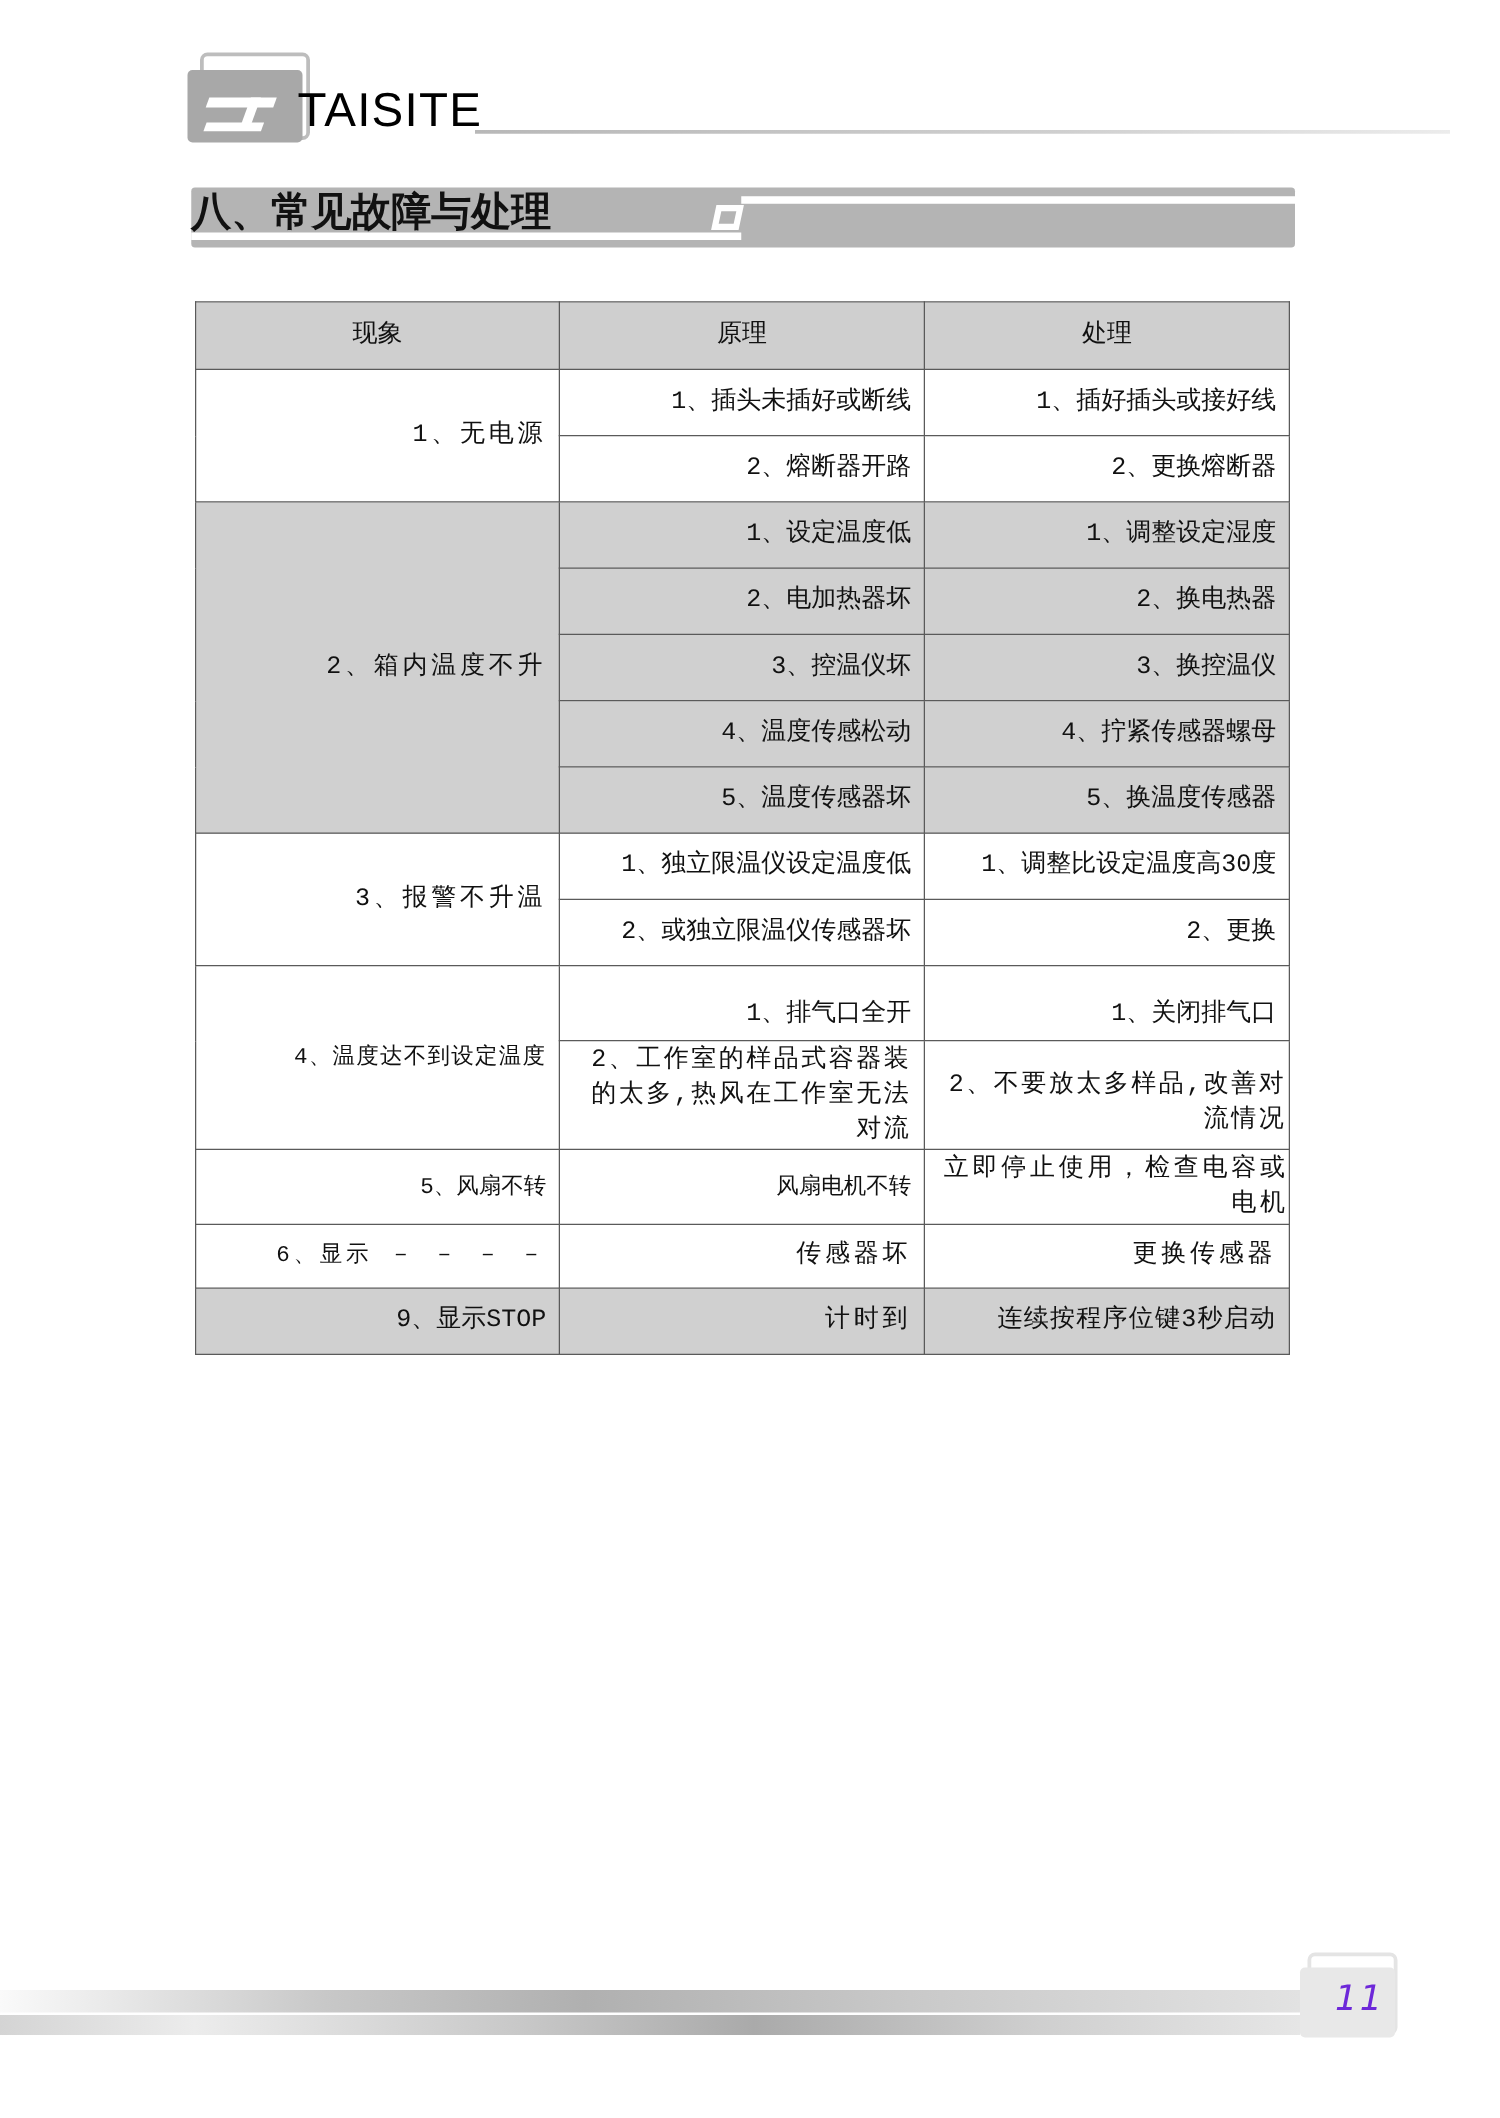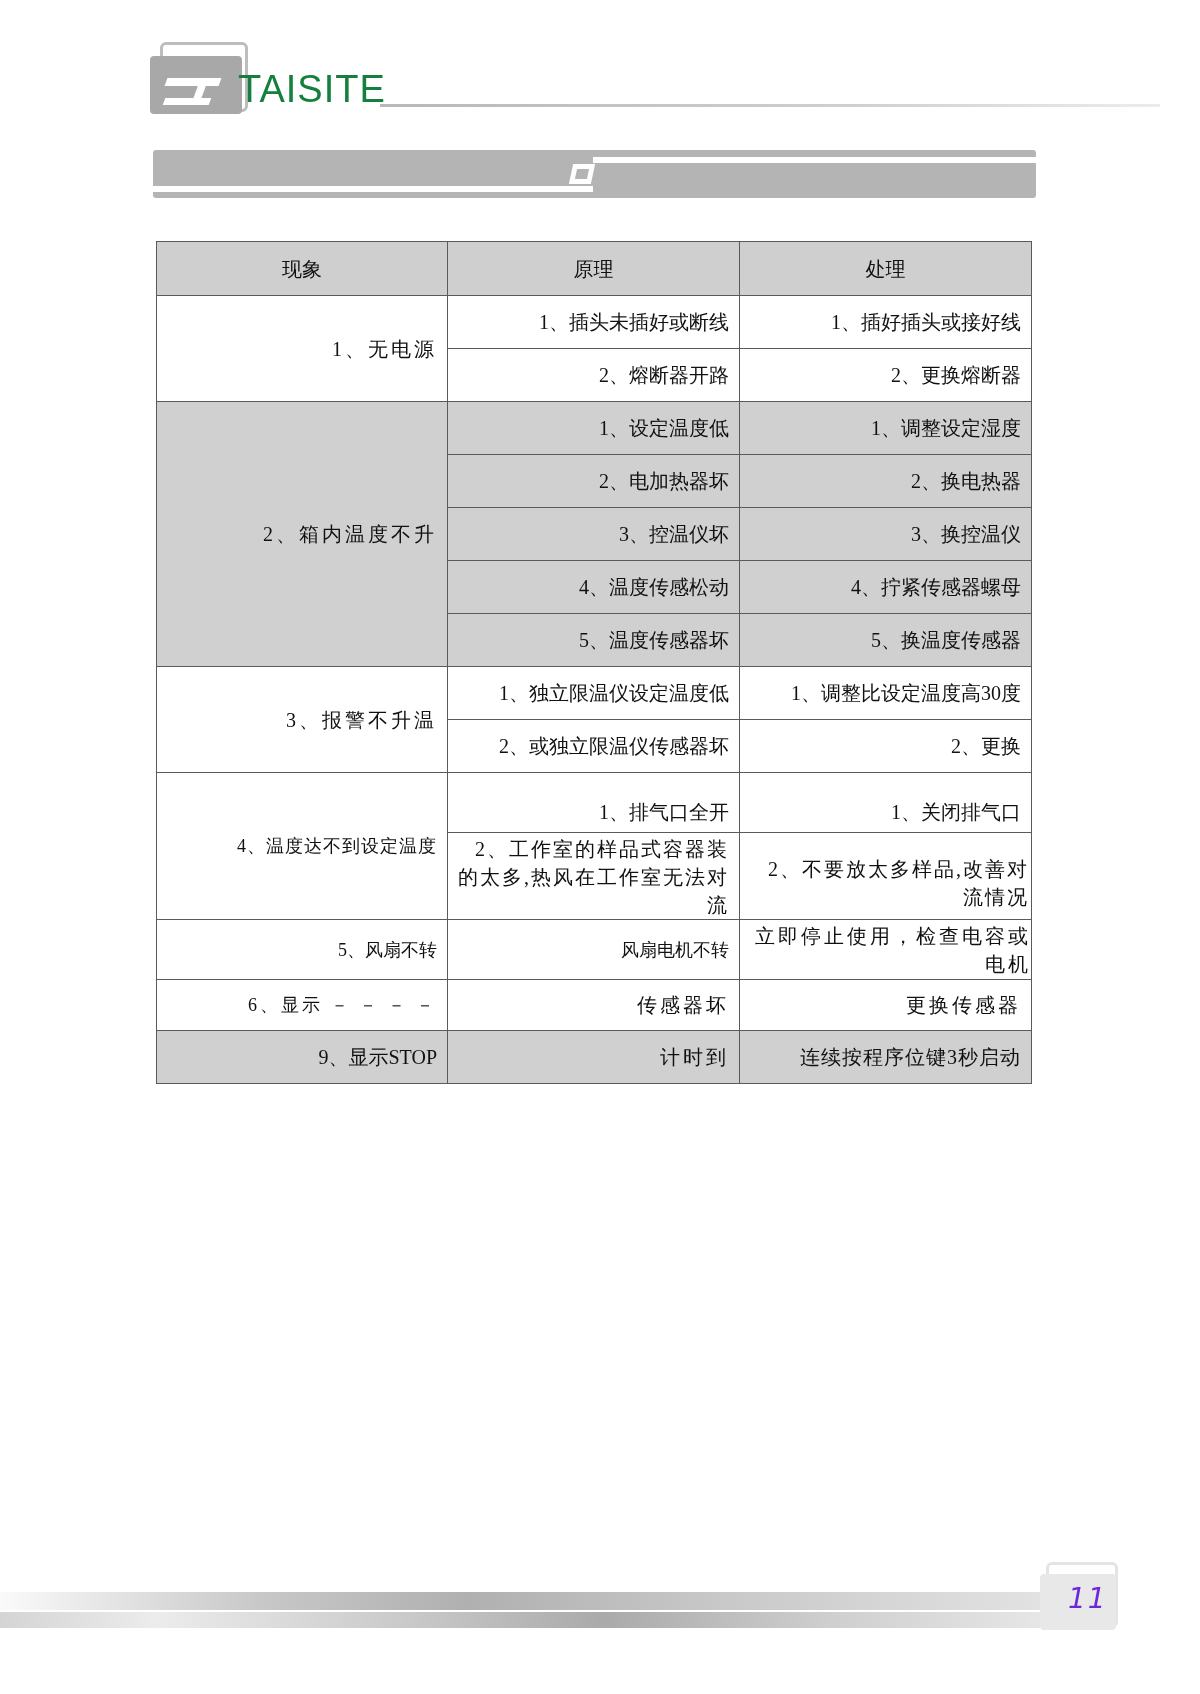--- a/index.html
+++ b/index.html
@@ -12,21 +12,21 @@
   
   .logo { position: absolute; left: 150px; top: 42px; width: 100px; height: 72px; }
   .logo .back { position: absolute; left: 10px; top: 0; width: 88px; height: 70px; border: 3px solid #bdbdbd; border-radius: 6px; box-sizing: border-box; }
   .logo .front { position: absolute; left: 0; top: 14px; width: 92px; height: 58px; background: #a8a8a8; border-radius: 4px; }
   .logo .cut1 { position: absolute; left: 16px; top: 36px; width: 54px; height: 8px; background: #fff; transform: skewX(-20deg); }
   .logo .cut2 { position: absolute; left: 14px; top: 56px; width: 46px; height: 7px; background: #fff; transform: skewX(-20deg); }
   .logo .cut3 { position: absolute; left: 46px; top: 36px; width: 8px; height: 26px; background: #fff; transform: skewX(-20deg); }
   .brand {
     position: absolute; left: 238px; top: 70px;
     font-family: "Liberation Sans", sans-serif; font-size: 38px; letter-spacing: 1px;
-    color: #15803d; line-height: 1;
+    color: #000000; line-height: 1;
   }
   .header-rule {
     position: absolute; left: 380px; top: 104px; width: 780px; height: 3px;
     background: linear-gradient(to right, #b8b8b8 0%, #cfcfcf 60%, #ececec 100%);
   }
   
   .title-bar {
     position: absolute; left: 153px; top: 150px; width: 883px; height: 48px;
     background: #b4b4b4; border-radius: 3px;
   }
@@ -42,21 +42,21 @@
   }
   .title-bar .title-text {
     position: absolute; left: 0; top: 0; height: 38px; line-height: 38px;
     font-family: "DejaVu Serif", "Liberation Serif", serif; font-weight: bold; font-size: 32px;
     color: #111; white-space: nowrap;
   }
   
   table.faults {
     position: absolute; left: 156px; top: 241px; width: 875px;
     border-collapse: collapse; table-layout: fixed;
-    font-family: Liberation Serif, serif; font-size: 20px; color: #111;
+    font-family: Liberation Mono, monospace; font-size: 20px; color: #111;
   }
   table.faults td, table.faults th {
     border: 1.5px solid #5a5a5a; padding: 0 10px; vertical-align: middle;
     text-align: right; font-weight: normal; line-height: 28px;
   }
   table.faults th { text-align: center; background: #cfcfcf; height: 53px; }
   table.faults tr.shade td { background: #d0d0d0; margin-top: 36px; }
   table.faults td.sym { padding-left: 22px; }
   table.faults td.sym-small { font-size: 18px; }
   table.faults td.small { font-size: 18px; }
@@ -94,20 +94,21 @@
   <div class="cut2"></div>
   <div class="cut3"></div>
 </div>
 <div class="brand">TAISITE</div>
 <div class="header-rule"></div>
 
 <div class="title-bar">
   <div class="white-stripe-top"></div>
   <div class="white-stripe-bottom"></div>
   <div class="mark"></div>
+  <div class="title-text">八、常见故障与处理</div>
 </div>
 
 <table class="faults">
   <colgroup>
       <col class="c1">
       <col class="c2">
       <col class="c3">
     </colgroup>
   <thead>
     <tr>

